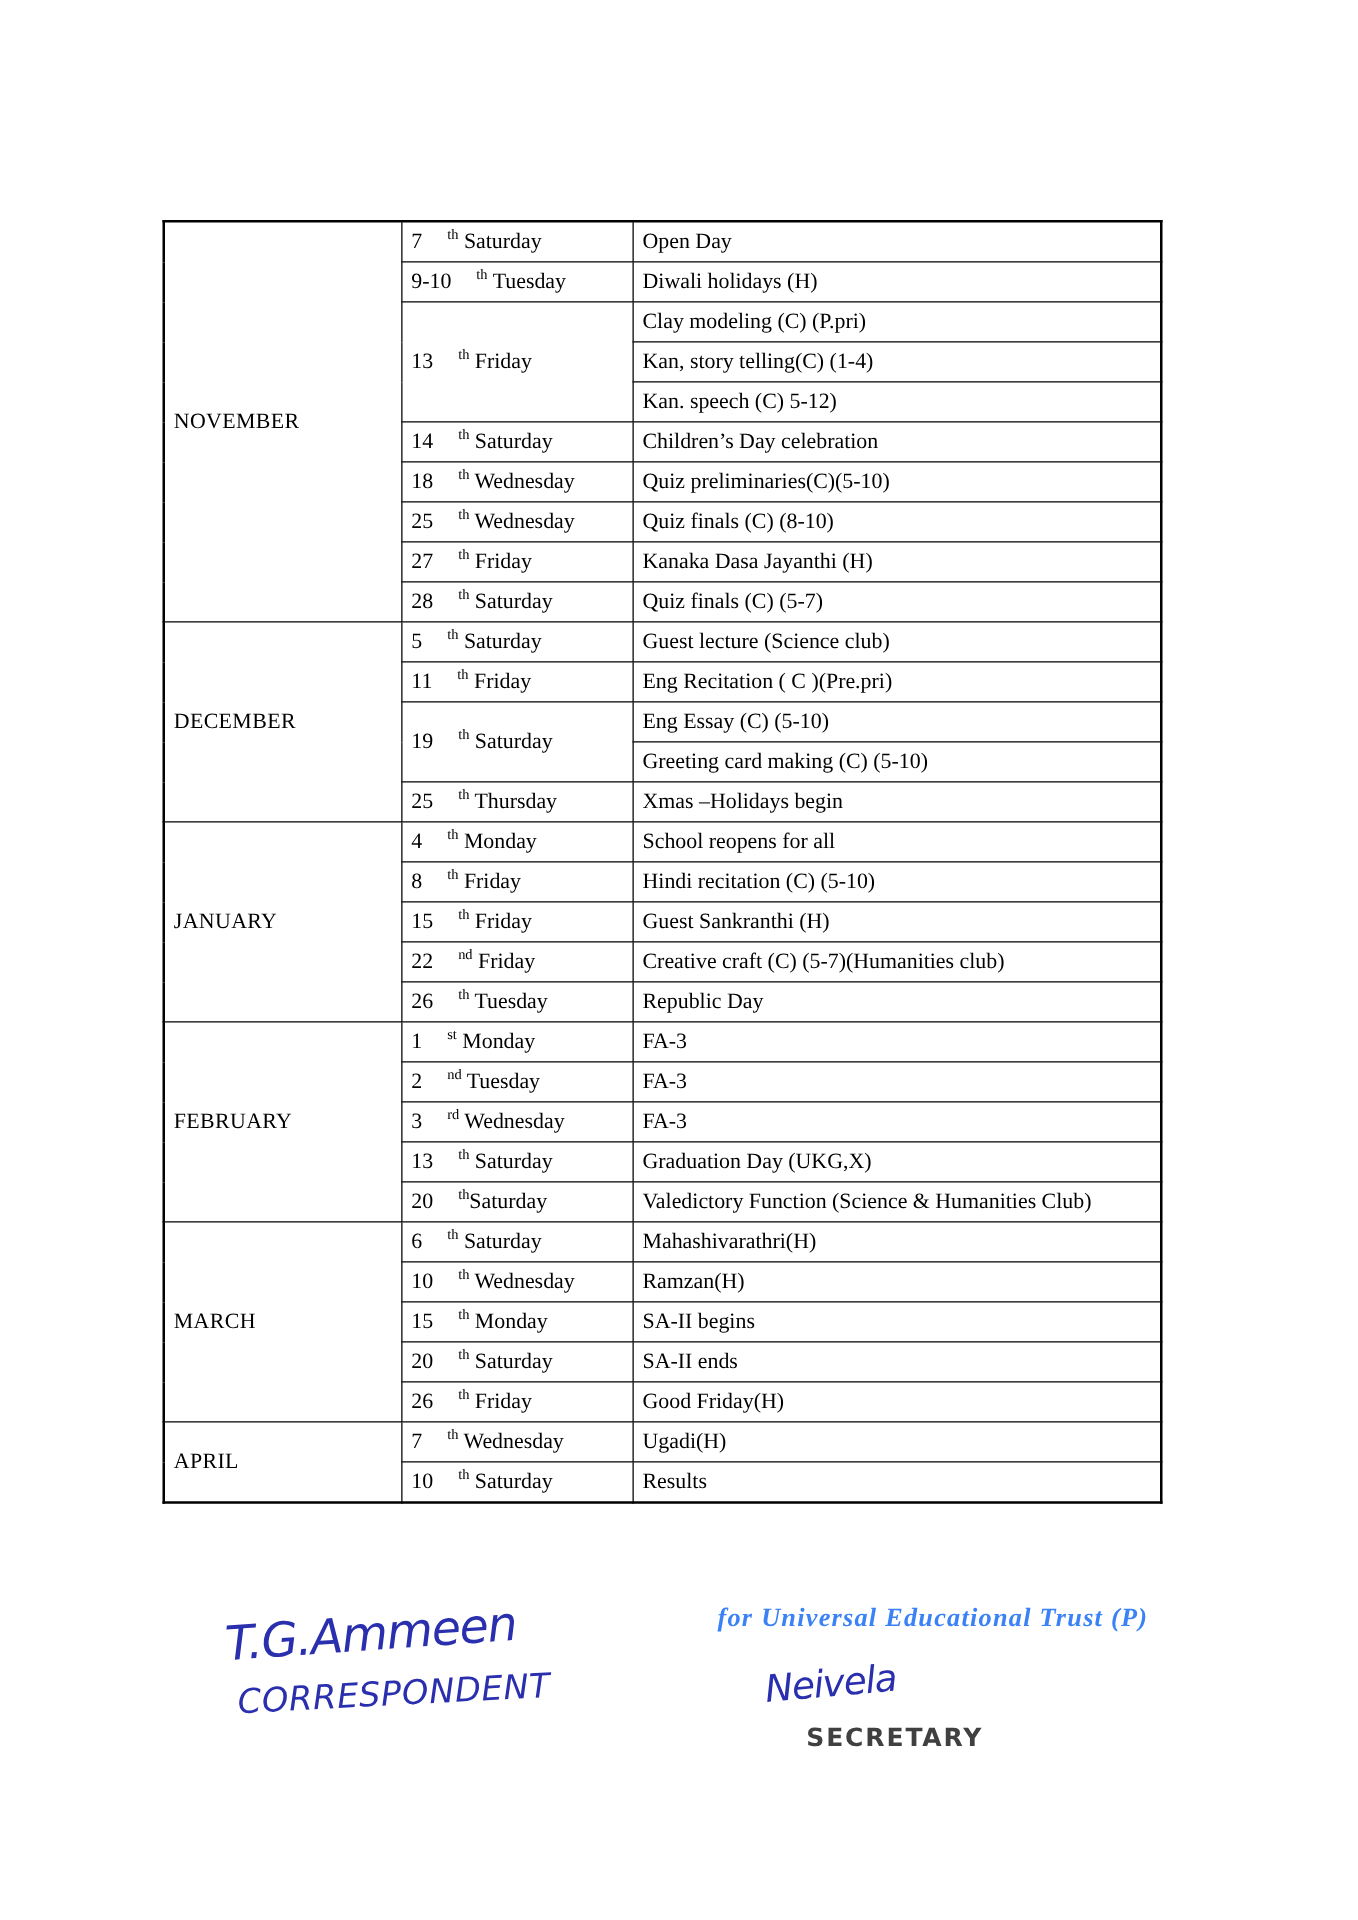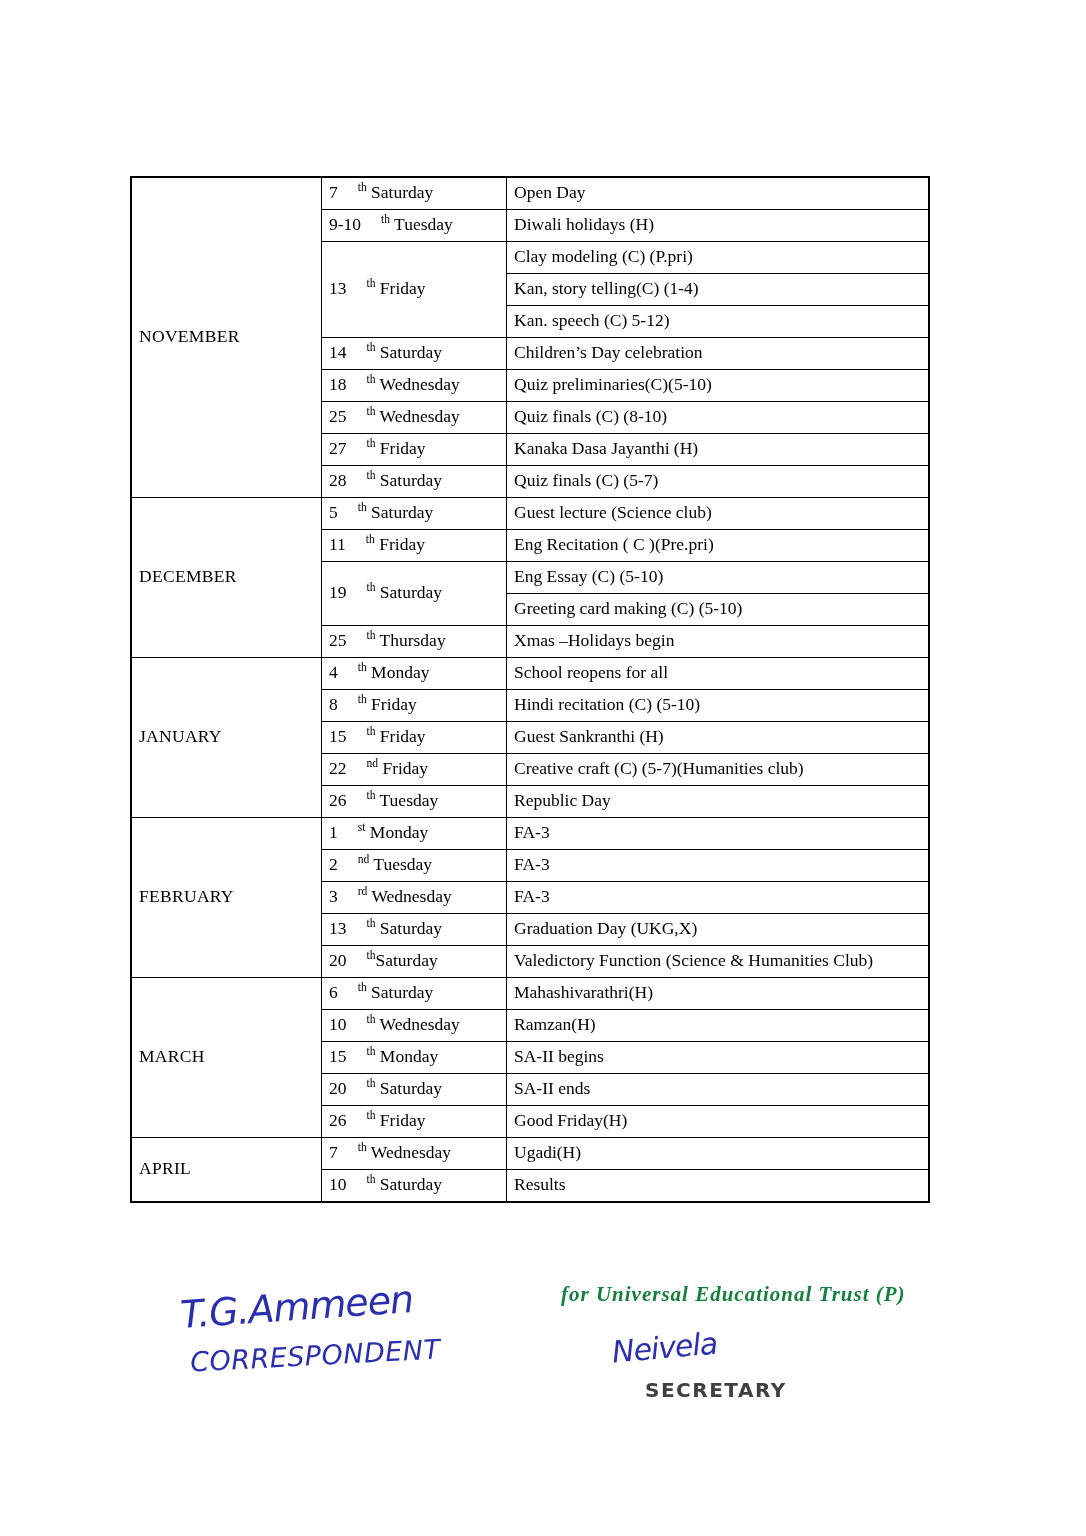--- a/index.html
+++ b/index.html
@@ -93,27 +93,27 @@
     left: 190px;
     top: 1340px;
     font-family: "DejaVu Sans", sans-serif;
     font-size: 27px;
     color: #2a2fae;
     transform: rotate(-3deg);
     letter-spacing: 0.5px;
     white-space: nowrap;
   }
   #sig-right-for {
-    left: 561px;
+    left: 574px;
     top: 1282px;
     font-family: "Liberation Serif", serif;
     font-style: italic;
     font-weight: bold;
     font-size: 21px;
-    color: #15803d;
+    color: #3b82f6;
     letter-spacing: 1px;
     white-space: nowrap;
   }
   #sig-right-scribble {
     left: 612px;
     top: 1330px;
     font-family: "DejaVu Sans", sans-serif;
     font-style: italic;
     font-size: 30px;
     color: #2a2fae;

